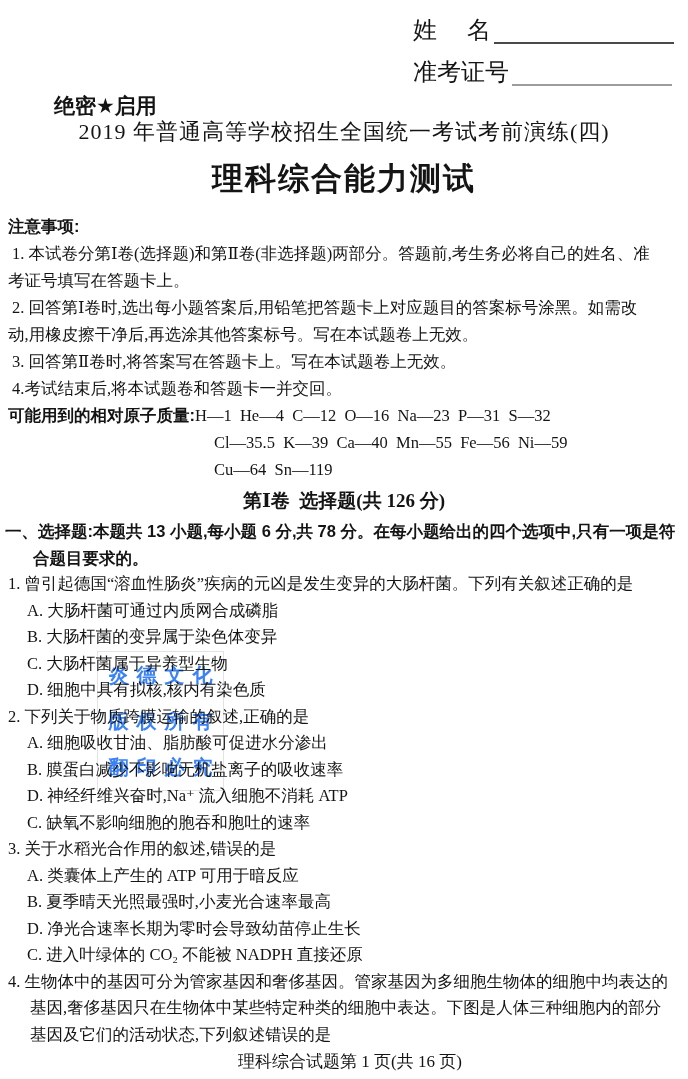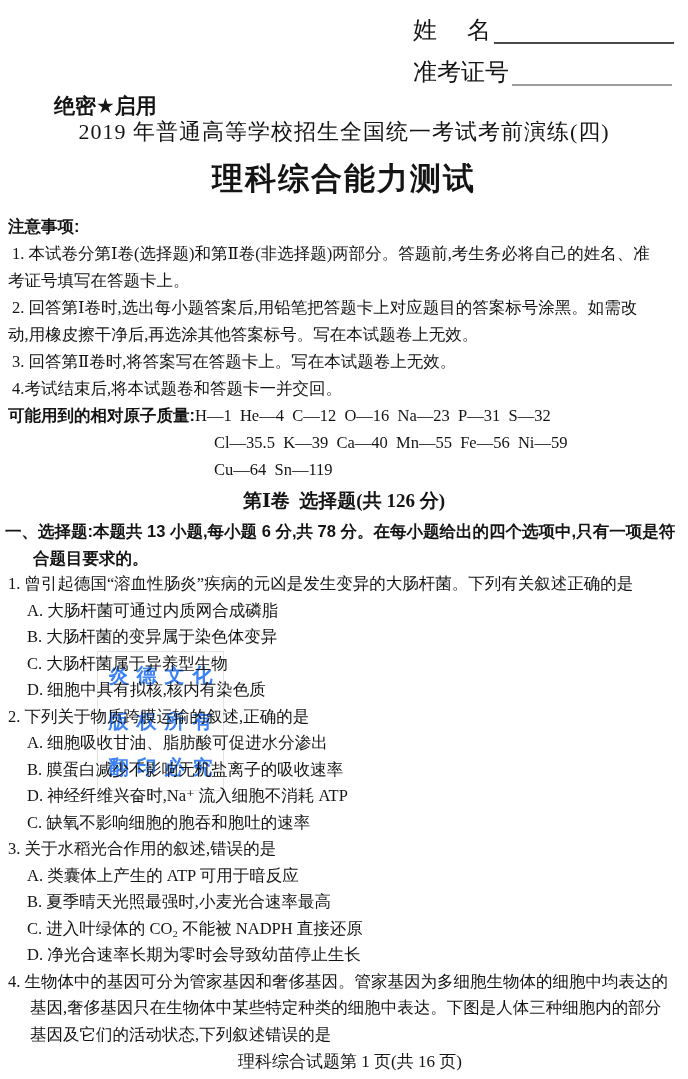--- a/index.html
+++ b/index.html
@@ -231,22 +231,22 @@
       <div class="q-option">A. 细胞吸收甘油、脂肪酸可促进水分渗出</div>
       <div class="q-option">B. 膜蛋白减少不影响无机盐离子的吸收速率</div>
       <div class="q-option">D. 神经纤维兴奋时,Na⁺ 流入细胞不消耗 ATP</div>
       <div class="q-option">C. 缺氧不影响细胞的胞吞和胞吐的速率</div>
     </div>
 
     <div class="question">
       <div class="q-stem">3. 关于水稻光合作用的叙述,错误的是</div>
       <div class="q-option">A. 类囊体上产生的 ATP 可用于暗反应</div>
       <div class="q-option">B. 夏季晴天光照最强时,小麦光合速率最高</div>
+      <div class="q-option">D. 净光合速率长期为零时会导致幼苗停止生长</div>
       <div class="q-option">C. 进入叶绿体的 CO₂ 不能被 NADPH 直接还原</div>
-      <div class="q-option">D. 净光合速率长期为零时会导致幼苗停止生长</div>
     </div>
 
     <div class="question">
       <div class="q-stem">4. 生物体中的基因可分为管家基因和奢侈基因。管家基因为多细胞生物体的细胞中均表达的
 基因,奢侈基因只在生物体中某些特定种类的细胞中表达。下图是人体三种细胞内的部分
 基因及它们的活动状态,下列叙述错误的是</div>
     </div>
 
   </div>
 

